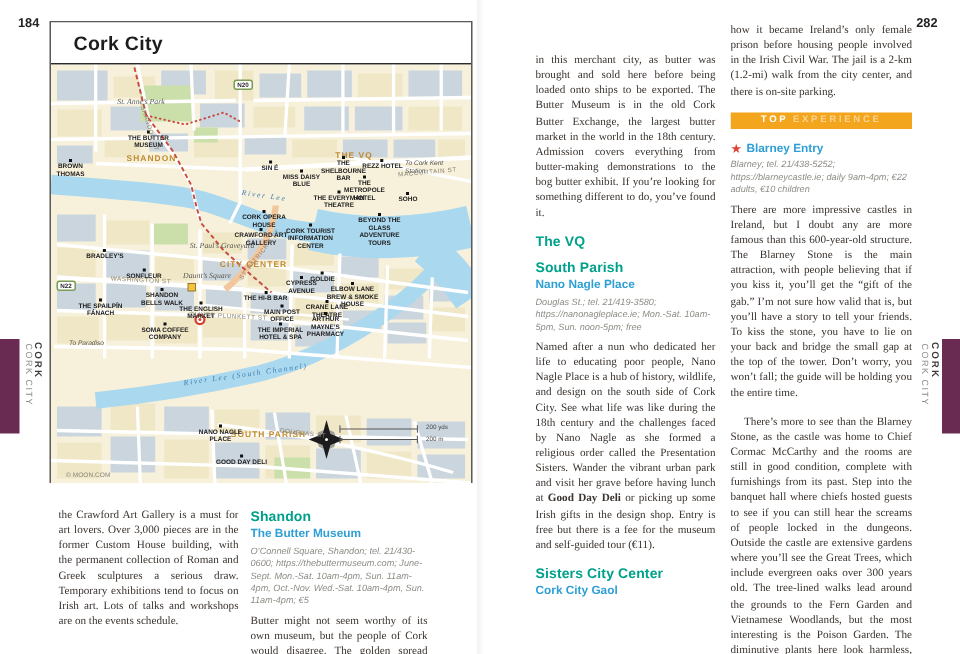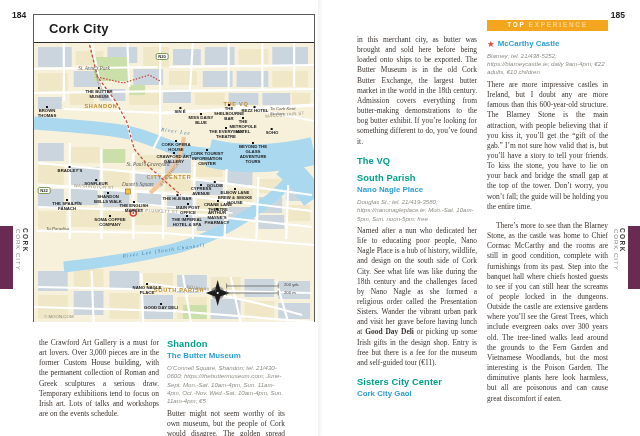--- a/index.html
+++ b/index.html
@@ -66,21 +66,21 @@
   .poi-head h3{margin:0;}
   b.inline-bold{font-weight:bold;}
 </style>
 </head>
 <body>
 
 <div class="sheet">
   <div class="gutter"></div>
 
   <div class="pagenum" id="pn-l">184</div>
-  <div class="pagenum" id="pn-r">185</div>
+  <div class="pagenum" id="pn-r">282</div>
 
   <div class="spine-rect" id="spine-rect-l"></div>
   <div class="spine-text" id="spine-text-l">
     <span class="sb">CORK</span>
     <span class="sl">CORK CITY</span>
   </div>
   <div class="spine-rect" id="spine-rect-r"></div>
   <div class="spine-text" id="spine-text-r">
     <span class="sb">CORK</span>
     <span class="sl">CORK CITY</span>
@@ -322,26 +322,27 @@
     <h2 class="sec">South Parish</h2>
     <h3 class="poi-h">Nano Nagle Place</h3>
     <div class="details">Douglas St.; tel. 21/419-3580; https://nanonagleplace.ie; Mon.-Sat. 10am-5pm, Sun. noon-5pm; free</div>
     <p><span>Named after a nun who dedicated her life to educating poor people, Nano Nagle Place is a hub of history, wildlife, and design on the south side of Cork City. See what life was like during the 18th century and the challenges faced by Nano Nagle as she formed a religious order called the Presentation Sisters. Wander the vibrant urban park and visit her grave before having lunch at </span><b class="inline-bold">Good Day Deli</b><span> or picking up some Irish gifts in the design shop. Entry is free but there is a fee for the museum and self-guided tour (€11).</span></p>
     <h2 class="sec">Sisters City Center</h2>
     <h3 class="poi-h">Cork City Gaol</h3>
 
   </div>
 
   <div class="page-col" id="r-col2">
+    <p>how it became Ireland’s only female prison before housing people involved in the Irish Civil War. The jail is a 2-km (1.2-mi) walk from the city center, and there is on-site parking.</p>
     <div class="banner">
       <span class="b-top">TOP</span>
       <span class="b-exp">EXPERIENCE</span>
     </div>
     <div class="poi-head">
       <span class="star">★</span>
-      <h3 class="poi-h">McCarthy Castle</h3>
+      <h3 class="poi-h">Blarney Entry</h3>
     </div>
     <div class="details">Blarney; tel. 21/438-5252; https://blarneycastle.ie; daily 9am-4pm; €22 adults, €10 children</div>
     <p>There are more impressive castles in Ireland, but I doubt any are more famous than this 600-year-old structure. The Blarney Stone is the main attraction, with people believing that if you kiss it, you’ll get the “gift of the gab.” I’m not sure how valid that is, but you’ll have a story to tell your friends. To kiss the stone, you have to lie on your back and bridge the small gap at the top of the tower. Don’t worry, you won’t fall; the guide will be holding you the entire time.</p>
     <p class="ind">There’s more to see than the Blarney Stone, as the castle was home to Chief Cormac McCarthy and the rooms are still in good condition, complete with furnishings from its past. Step into the banquet hall where chiefs hosted guests to see if you can still hear the screams of people locked in the dungeons. Outside the castle are extensive gardens where you’ll see the Great Trees, which include evergreen oaks over 300 years old. The tree-lined walks lead around the grounds to the Fern Garden and Vietnamese Woodlands, but the most interesting is the Poison Garden. The diminutive plants here look harmless, but all are poisonous and can cause great discomfort if eaten.</p>
 
   </div>
 </div>
 
 </body></html>

